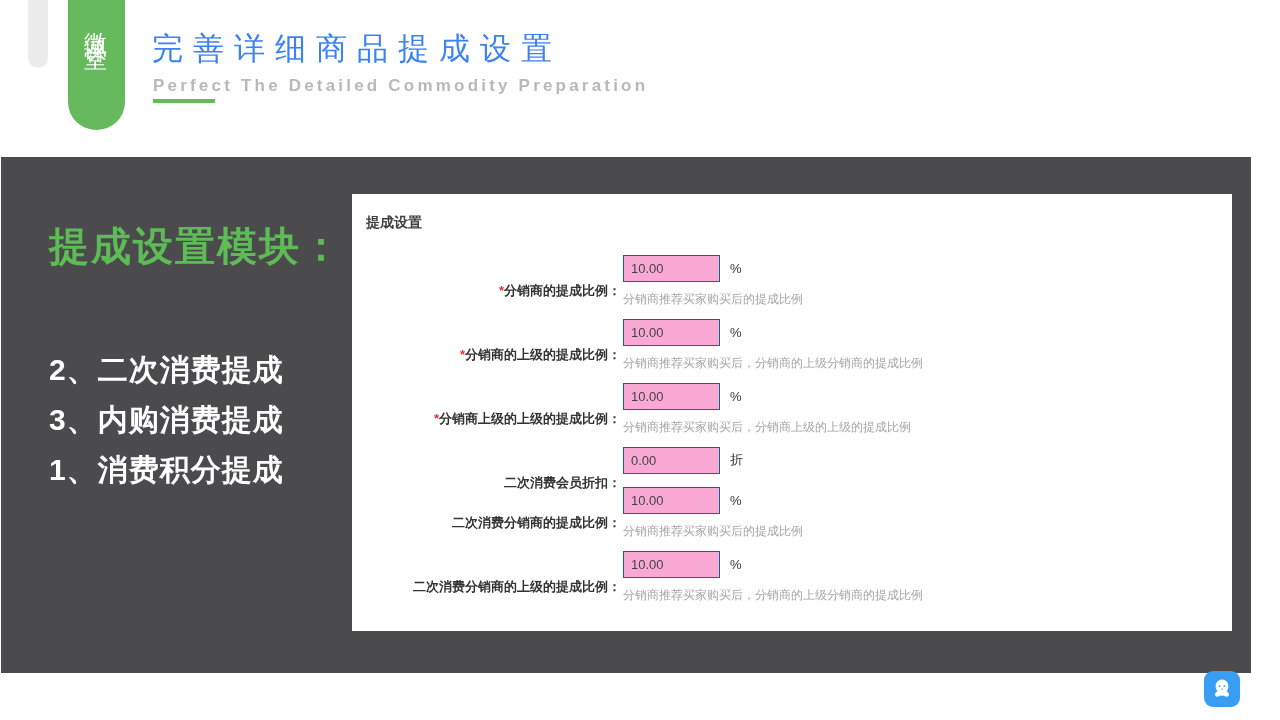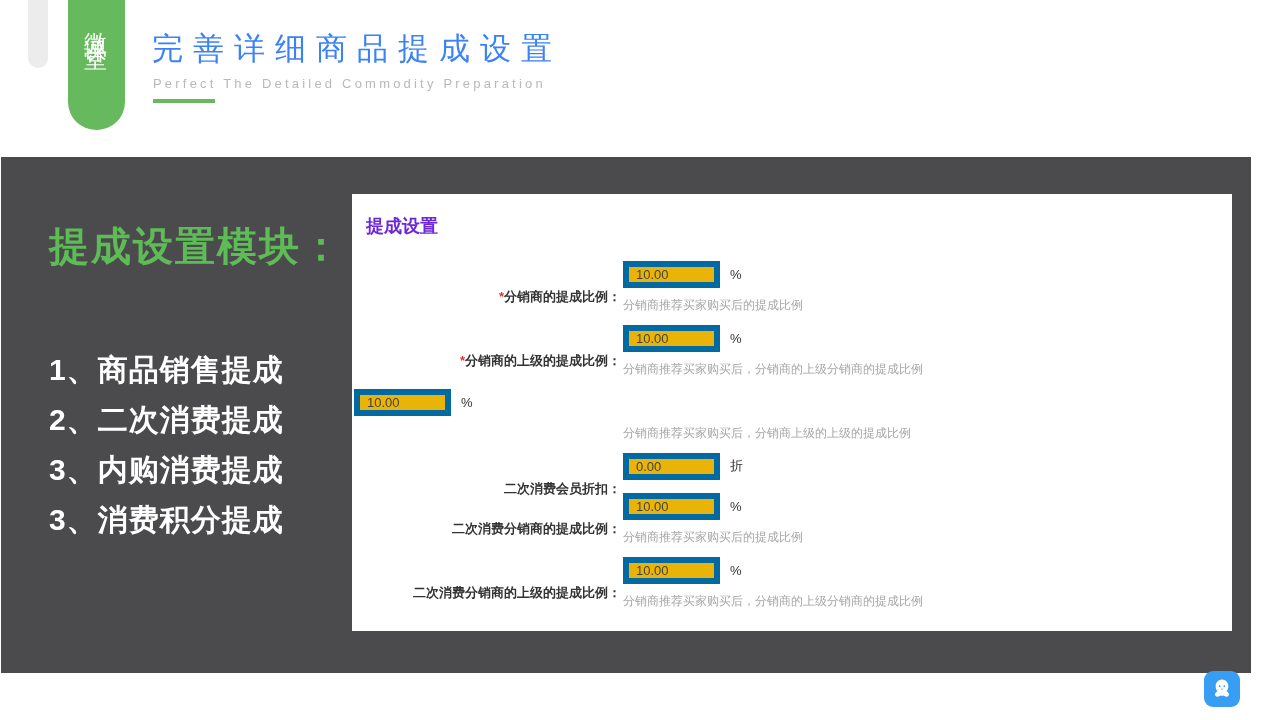--- a/index.html
+++ b/index.html
@@ -36,24 +36,24 @@
   .page-title {
     position: absolute; left: 152px; top: 28px;
     font-size: 31px;
     color: #3b82f6;
     letter-spacing: 10px;
     font-weight: 400;
     white-space: nowrap;
   }
   .page-subtitle {
     position: absolute; left: 153px; top: 76px;
-    font-size: 13px;
+    font-size: 17px;
     color: #b9b9b9;
     letter-spacing: 3.2px;
-    font-weight: 400;
+    font-weight: 700;
     white-space: nowrap;
   }
   .title-underline {
     position: absolute; left: 153px; top: 99px;
     width: 62px; height: 4px;
     background: #66b95c;
   }
 
   
   .dark-panel {
@@ -85,23 +85,23 @@
   
   .form-panel {
     position: absolute; left: 351px; top: 37px;
     width: 880px; height: 437px;
     background: #ffffff;
     padding-top: 20px;
     overflow: hidden;
   }
   .form-title {
     margin-left: 14px;
-    font-size: 18px;
-    font-weight: 700;
-    color: #6d28d9;
+    font-size: 14px;
+    font-weight: 700;
+    color: #404040;
   }
   .form-rows { margin-top: 22px; }
   .form-row { margin-bottom: 12px; }
   .row-main {
     display: flex;
     align-items: center;
     height: 28px;
   }
   .row-label {
     width: 269px;
@@ -109,22 +109,22 @@
     font-size: 13px;
     font-weight: 700;
     color: #333333;
     white-space: nowrap;
     margin-top: 46px;
   }
   .asterisk { color: #e03333; }
   .field-input {
     margin-left: 2px;
     width: 97px; height: 27px;
-    border: 6px solid #0369a1;
-    background: #eab308;
+    border: 1px solid #0369a1;
+    background: #f9a8d4;
     padding: 0 7px;
     font-size: 13px;
     color: #444444;
     font-family: "Liberation Sans", sans-serif;
     outline: none;
   }
   .field-suffix {
     margin-left: 10px;
     font-size: 13px;
     color: #333333;
@@ -156,24 +156,23 @@
 </div>
 <h1 class="page-title">完善详细商品提成设置</h1>
 <div class="page-subtitle">Perfect The Detailed Commodity Preparation</div>
 <div class="title-underline"></div>
 
 <div class="dark-panel">
 
   <div class="module-heading">提成设置模块：</div>
 
   <ul class="module-list">
-    <li>1、商品销售提成</li>
     <li>2、二次消费提成</li>
     <li>3、内购消费提成</li>
-    <li>3、消费积分提成</li>
+    <li>1、消费积分提成</li>
   </ul>
 
   <div class="form-panel">
     <div class="form-title">提成设置</div>
 
     <div class="form-rows">
 
       <div class="form-row">
         <div class="row-main">
           <div class="row-label"><span class="asterisk">*</span><span>分销商的提成比例：</span></div>
@@ -187,20 +186,21 @@
         <div class="row-main">
           <div class="row-label"><span class="asterisk">*</span><span>分销商的上级的提成比例：</span></div>
           <input class="field-input" type="text" value="10.00" style="">
           <span class="field-suffix">%</span>
         </div>
         <div class="row-help">分销商推荐买家购买后，分销商的上级分销商的提成比例</div>
       </div>
 
       <div class="form-row">
         <div class="row-main">
+          <div class="row-label"><span class="asterisk">*</span><span>分销商上级的上级的提成比例：</span></div>
           <input class="field-input" type="text" value="10.00" style="">
           <span class="field-suffix">%</span>
         </div>
         <div class="row-help">分销商推荐买家购买后，分销商上级的上级的提成比例</div>
       </div>
 
       <div class="form-row">
         <div class="row-main">
           <div class="row-label"><span class="asterisk"></span><span>二次消费会员折扣：</span></div>
           <input class="field-input" type="text" value="0.00" style="">

